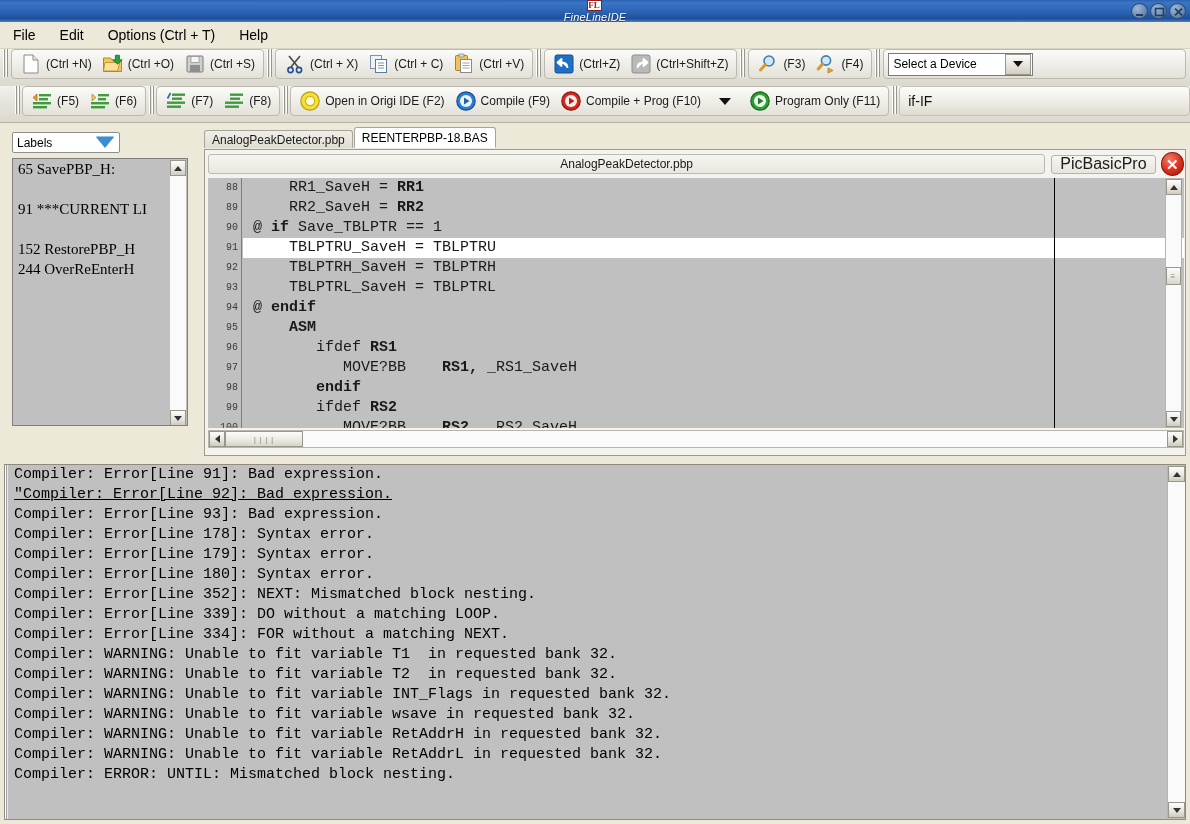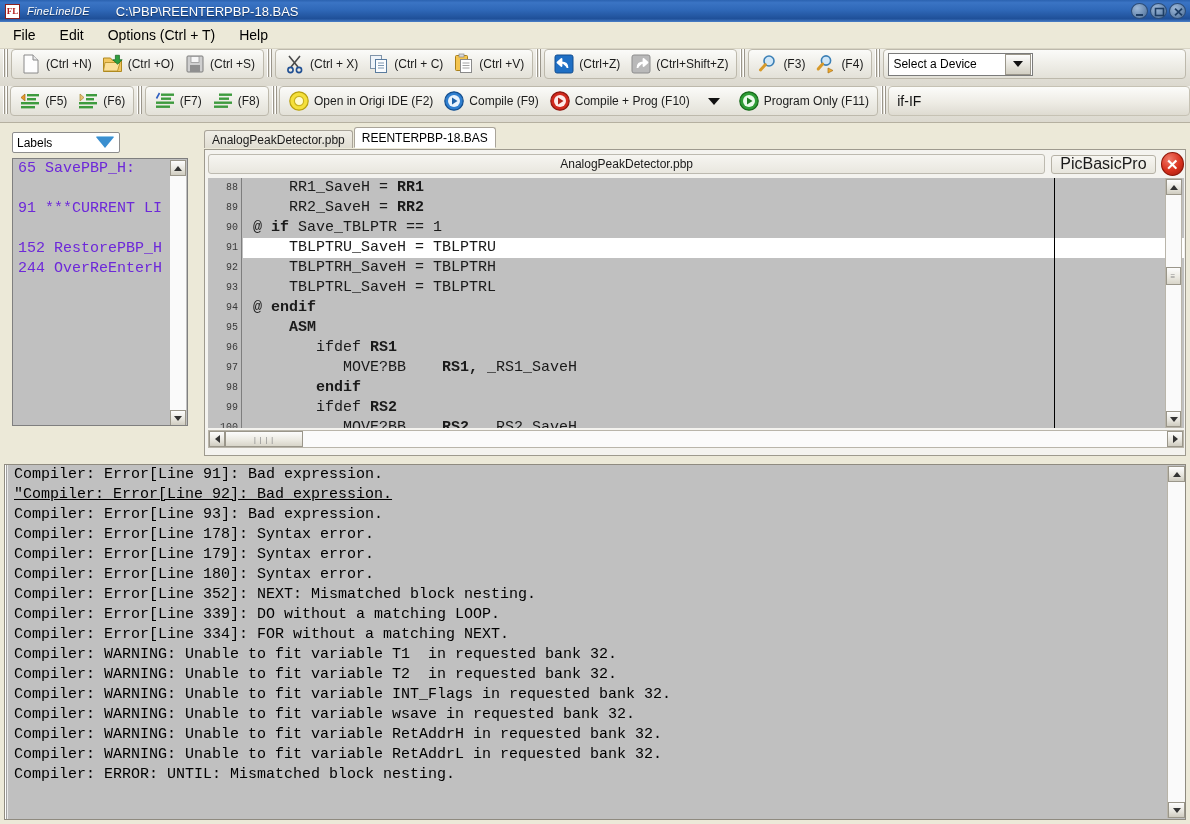--- a/index.html
+++ b/index.html
@@ -13,21 +13,21 @@
   #app {
     position: relative;
     width: 1190px; height: 824px;
     background: #ece9d8;
   }
 
   
   .titlebar {
     position: absolute; left: 0; top: 0; width: 1190px; height: 22px;
     background: linear-gradient(to bottom, #2b62b0 0%, #3a74c4 12%, #2f68b8 45%, #1f5099 85%, #4a7fc8 100%);
-    display: flex; align-items: center;
+    display: flex; align-items: center; flex-direction: column;
   }
   .tb-logo {
     width: 15px; height: 15px; margin-left: 5px; margin-right: 7px;
     background: #fff; border: 1px solid #8a2020;
     color: #b11a1a; font-size: 9px; font-weight: bold;
     display: flex; align-items: center; justify-content: center;
     font-family: "Liberation Serif", serif; line-height: 1;
   }
   .tb-title {
     color: #fff; font-size: 11px; letter-spacing: .2px;
@@ -54,21 +54,21 @@
     font-size: 14px; color: #000; padding: 3px 11px; margin-left: 2px; cursor: pointer;
   }
 
   
   .toolstrip {
     position: absolute; left: 0; width: 1190px; height: 37px;
     background: linear-gradient(to bottom, #f2f1ec 0%, #e6e4dc 45%, #dcd9cf 100%);
     display: flex; 
   }
   .toolstrip.row1 { top: 49px; }
-  .toolstrip.row2 { top: 86px; border-bottom: 1px solid #b5b0a0; }
+  .toolstrip.row2 { top: 86px; border-bottom: 1px solid #b5b0a0; padding-left: 12px; }
   .grip {
     width: 7px; height: 28px; margin: 0 2px;
     background:
       linear-gradient(to right, transparent 1px, #fff 1px, #fff 2px, #9a958a 2px, #9a958a 3px, transparent 3px),
       linear-gradient(to right, transparent 4px, #fff 4px, #fff 5px, #9a958a 5px, #9a958a 6px, transparent 6px);
   }
   .tgroup {
     display: flex; align-items: center; height: 30px;
     border: 1px solid #bdb9ac; border-radius: 4px;
     background: linear-gradient(to bottom, #fbfbf9 0%, #efeee8 50%, #e3e1d8 100%);
@@ -122,21 +122,21 @@
   .diamond {
     width: 0; height: 0; margin-right: 5px;
     border-left: 9px solid transparent; border-right: 9px solid transparent;
     border-top: 11px solid #3a8fd0;
     filter: drop-shadow(0 -1px 0 #8fc6ea);
   }
   .labellist {
     position: absolute; left: 8px; top: 30px; width: 176px; height: 268px;
     background: #c0c0c0; border: 1px solid #7f7f7f;
     overflow: hidden;
-    font-family: Liberation Mono, monospace; font-size: 15px; color: #6d28d9;
+    font-family: Liberation Serif, serif; font-size: 15px; color: #000000;
   }
   .labellist .row { height: 20px; line-height: 20px; padding-left: 5px; white-space: pre; cursor: pointer; }
   .lblsb {
     position: absolute; right: 1px; top: 1px; width: 16px; height: 266px;
     background: #f0f0f0;
   }
   .sbbtn {
     width: 16px; height: 16px;
     background: linear-gradient(to bottom, #fdfdfd, #e6e4dc 60%, #cfccc0);
     border: 1px solid #9a968a; display: flex; align-items: center; justify-content: center; cursor: pointer;

